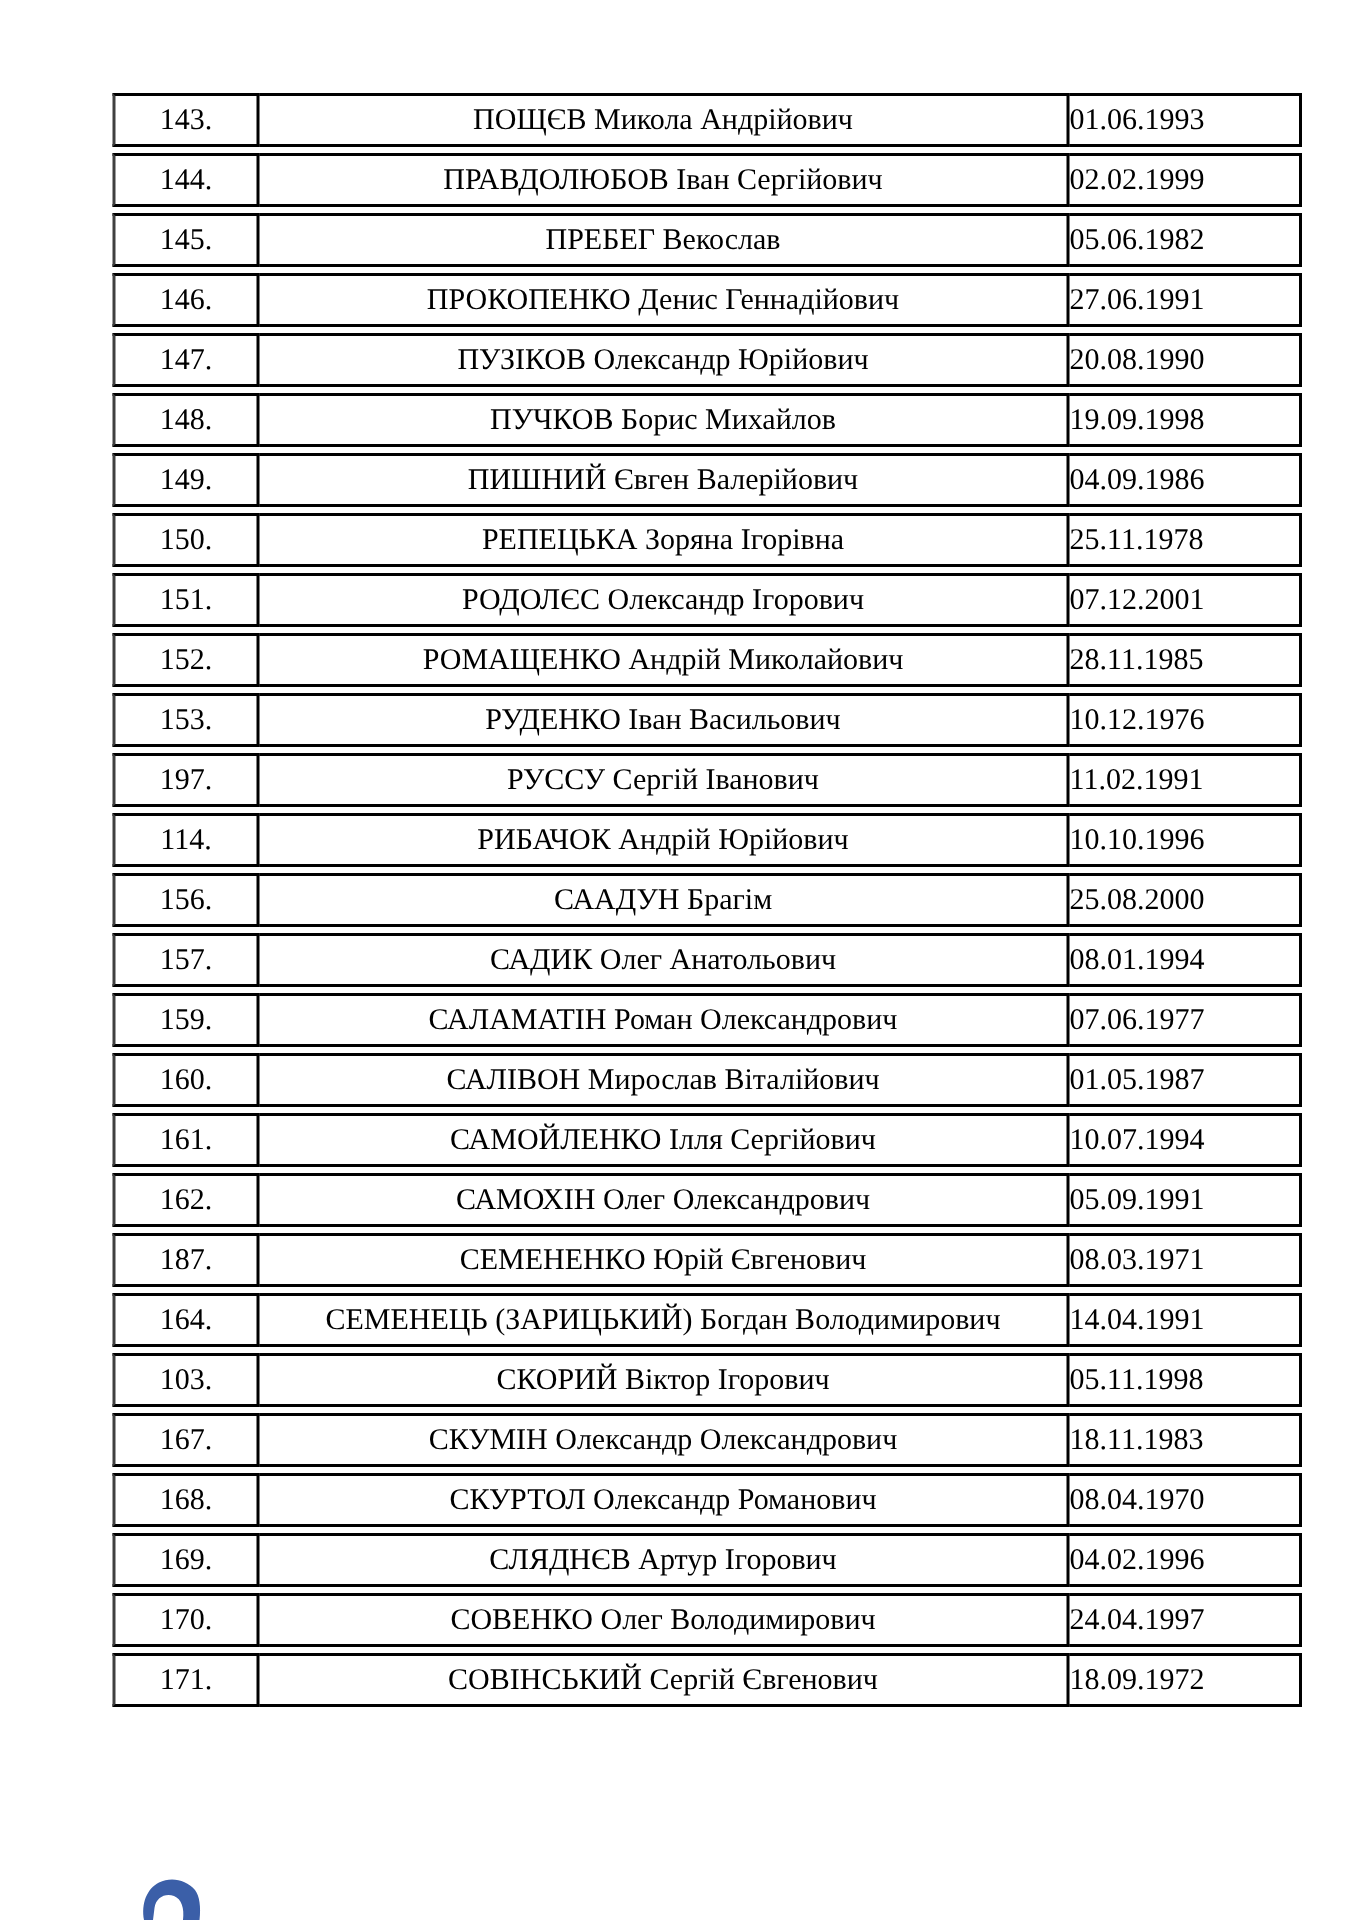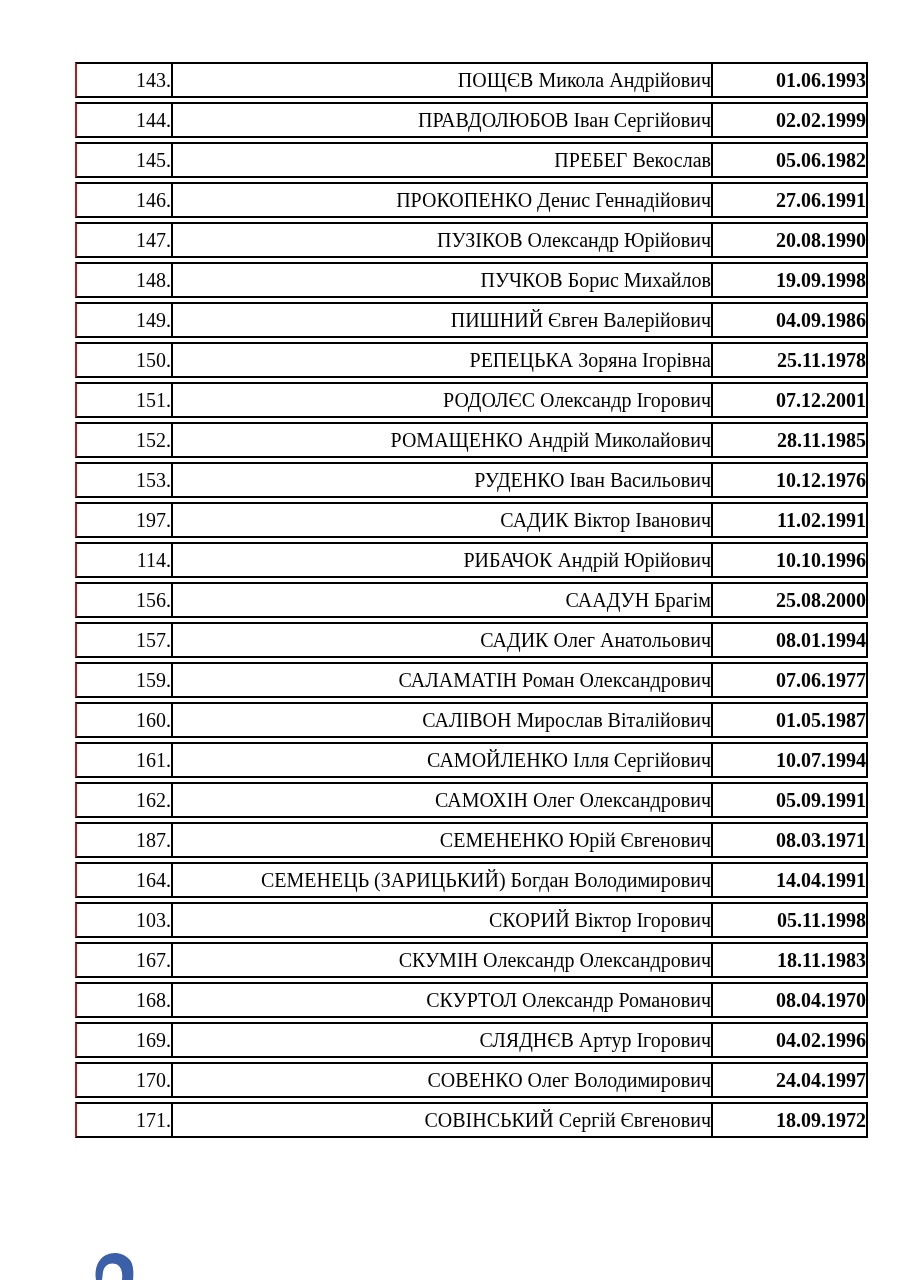--- a/index.html
+++ b/index.html
@@ -37,32 +37,31 @@
     font-size: 20px;
     line-height: 1;
     border-top: 2px solid #000000;
     border-bottom: 2px solid #000000;
     border-right: 2px solid #000000;
     white-space: nowrap;
     overflow: hidden;
   }
   td.cell-num {
     width: 98px;
-    border-left: 2px solid #b91c1c;
-    text-align: right;
+    border-left: 2px solid #404040;
+    text-align: center;
   }
   td.cell-name {
     width: 540px;
-    text-align: right;
+    text-align: center;
     padding-left: 13px;
   }
   td.cell-date {
     width: 155px;
-    text-align: right;
-    font-weight: bold;
+    text-align: left;
   }
   .stamp-fragment {
     position: absolute;
     left: 92px;
     top: 1251px;
     width: 42px;
     height: 29px;
   }
 </style>
 </head>
@@ -133,21 +132,21 @@
     </tr>
 
     <tr>
       <td class="cell-num">153.</td>
       <td class="cell-name">РУДЕНКО Іван Васильович</td>
       <td class="cell-date">10.12.1976</td>
     </tr>
 
     <tr>
       <td class="cell-num">197.</td>
-      <td class="cell-name">САДИК Віктор Іванович</td>
+      <td class="cell-name">РУССУ Сергій Іванович</td>
       <td class="cell-date">11.02.1991</td>
     </tr>
 
     <tr>
       <td class="cell-num">114.</td>
       <td class="cell-name">РИБАЧОК Андрій Юрійович</td>
       <td class="cell-date">10.10.1996</td>
     </tr>
 
     <tr>

